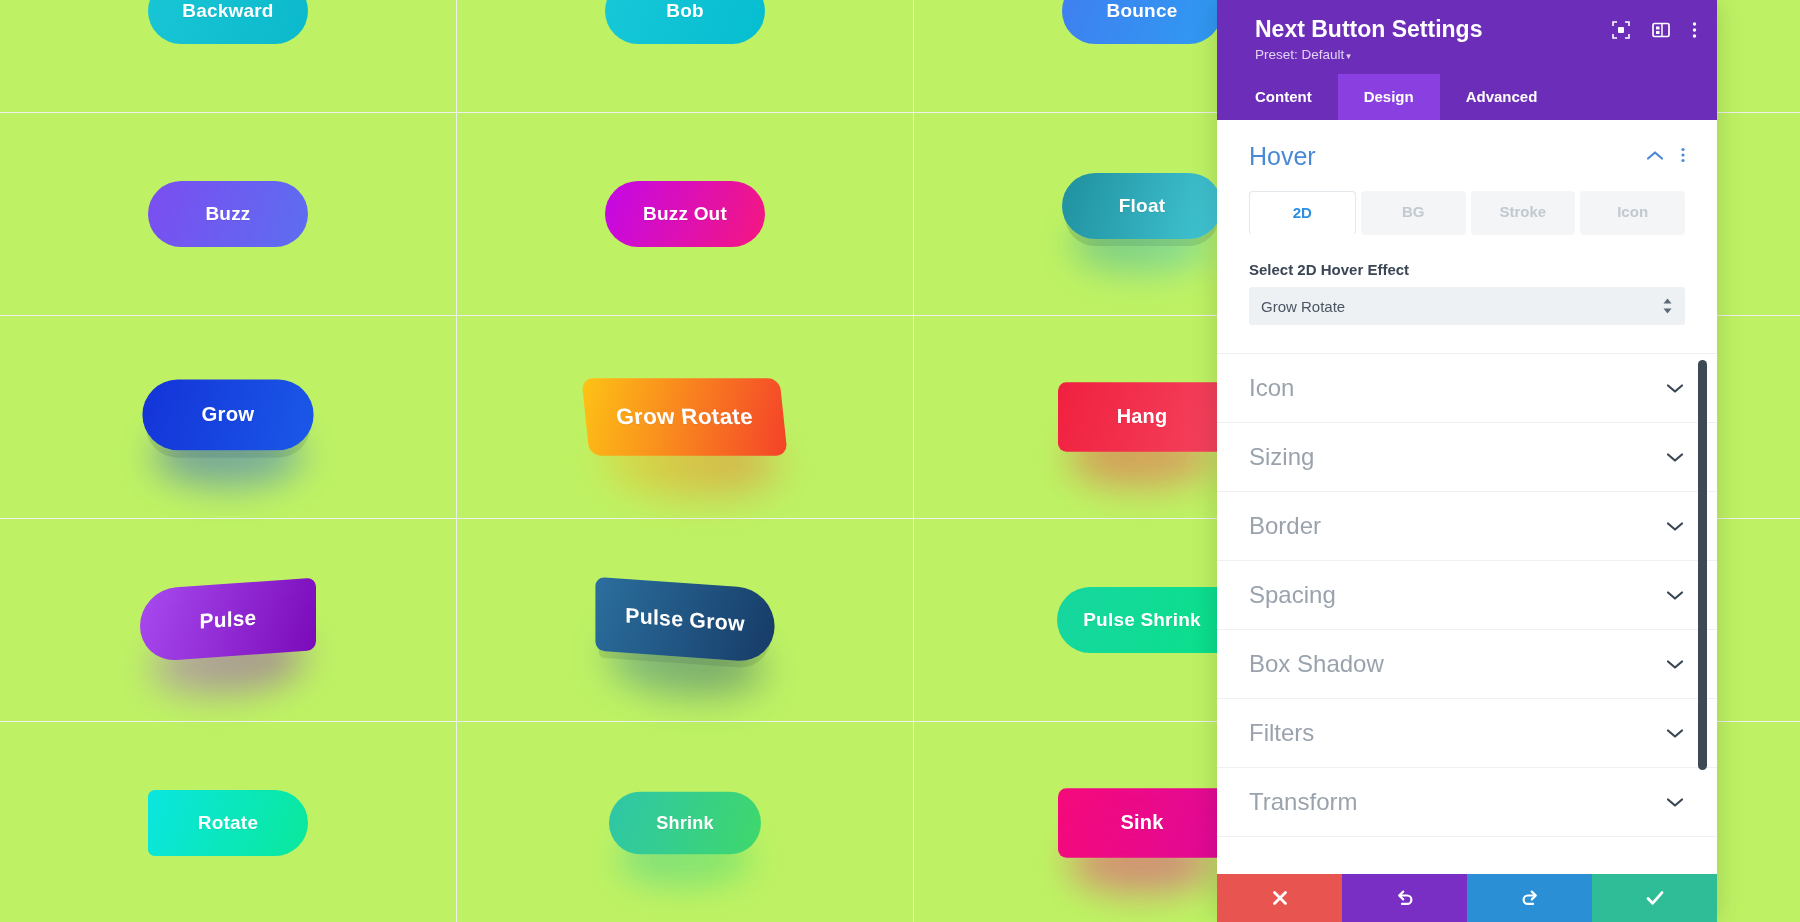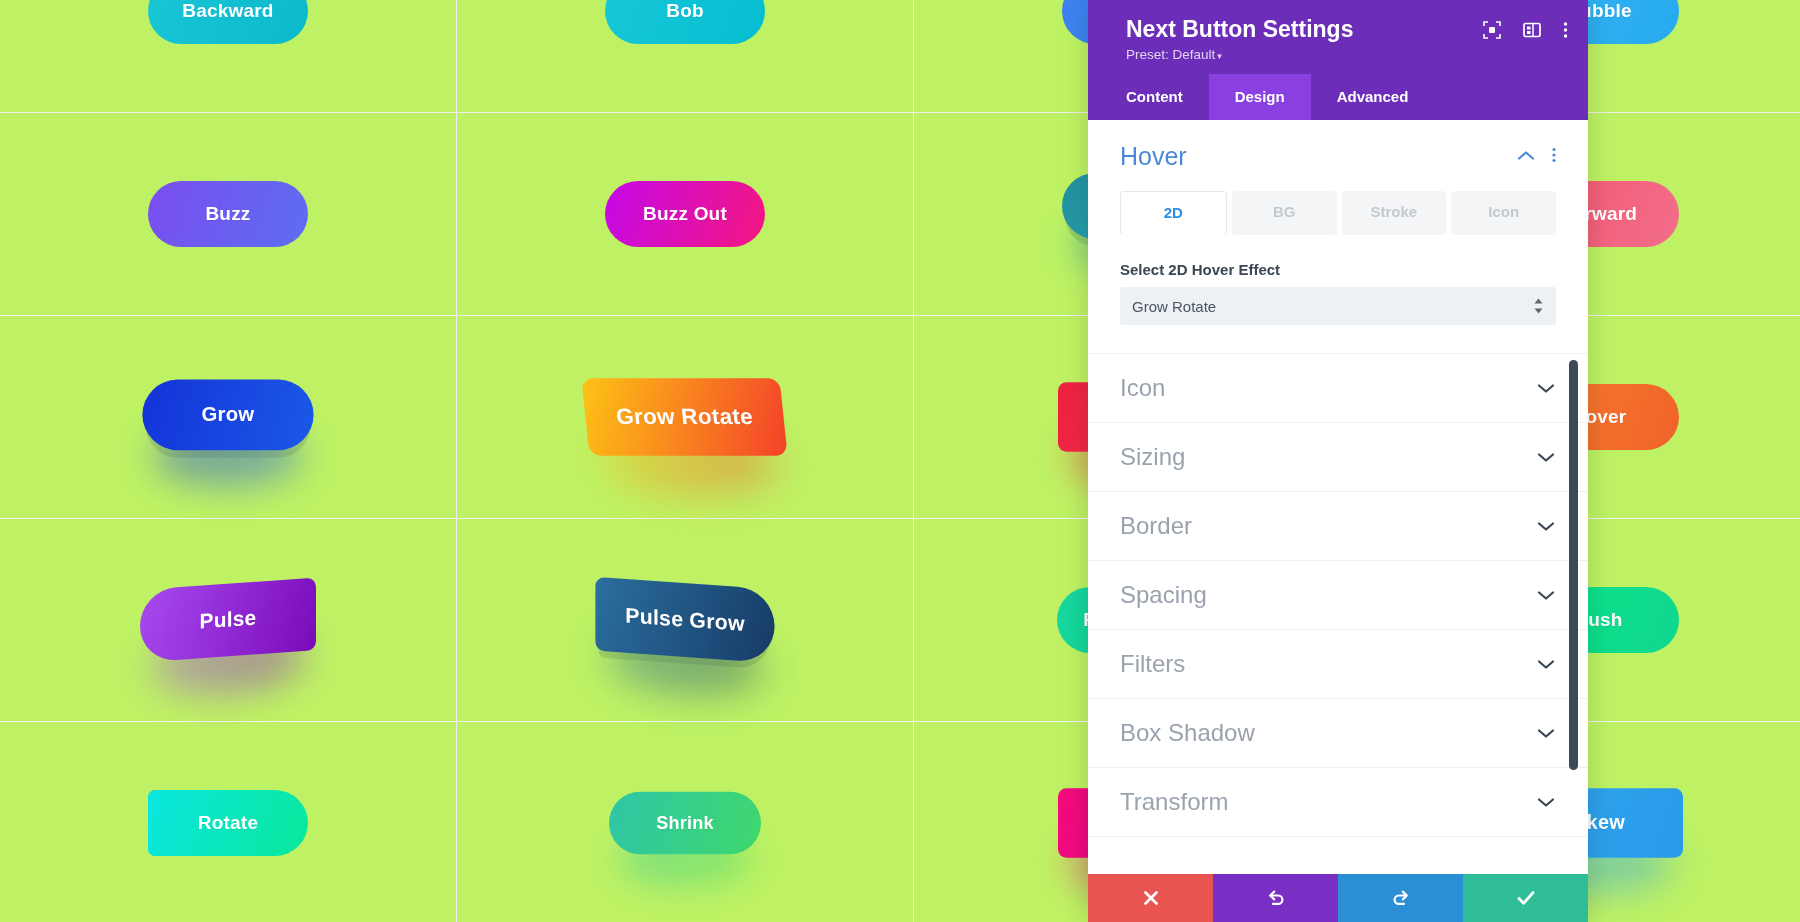--- a/index.html
+++ b/index.html
@@ -69,21 +69,21 @@
   .sk-pulse    { border-radius: 40px 10px 10px 40px; transform: skewY(-4deg) scale(1.1); }
   .sk-pulsegrw { border-radius: 10px 40px 40px 10px; transform: skewY(4deg) scale(1.12); box-shadow: 0 9px 0 -3px rgba(0,0,0,.10); }
   .sk-sink     { border-radius: 8px; transform: scale(1.05); }
   .sk-half     { border-radius: 40px 8px 8px 40px; }
   .sk-rotate   { border-radius: 8px 40px 40px 8px; }
   .sk-shrinkp  { border-radius: 40px 40px 40px 40px; transform: scale(.95); }
 
   
   #panel {
     position: absolute;
-    left: 1088px; top: 0;
+    left: 1217px; top: 0;
     width: 500px; height: 922px;
     background: #ffffff;
     box-shadow: 0 0 26px rgba(0,0,0,.16);
     display: flex; flex-direction: column;
     z-index: 50;
   }
   .panel-head {
     background: #6c2eb9;
     padding: 16px 20px 12px 38px;
   }
@@ -374,27 +374,27 @@
               <path d="M3 3.5l7 6 7-6" fill="none" stroke="#3a4654" stroke-width="2.2" stroke-linecap="round" stroke-linejoin="round"></path>
             </svg></span>
         </div>
         <div class="acc-row">
           <div class="acc-label">Spacing</div>
           <span style="line-height: 0;"><svg width="20" height="13" viewBox="0 0 20 13">
               <path d="M3 3.5l7 6 7-6" fill="none" stroke="#3a4654" stroke-width="2.2" stroke-linecap="round" stroke-linejoin="round"></path>
             </svg></span>
         </div>
         <div class="acc-row">
+          <div class="acc-label">Box Shadow</div>
+          <span style="line-height: 0;"><svg width="20" height="13" viewBox="0 0 20 13">
+              <path d="M3 3.5l7 6 7-6" fill="none" stroke="#3a4654" stroke-width="2.2" stroke-linecap="round" stroke-linejoin="round"></path>
+            </svg></span>
+        </div>
+        <div class="acc-row">
           <div class="acc-label">Filters</div>
-          <span style="line-height: 0;"><svg width="20" height="13" viewBox="0 0 20 13">
-              <path d="M3 3.5l7 6 7-6" fill="none" stroke="#3a4654" stroke-width="2.2" stroke-linecap="round" stroke-linejoin="round"></path>
-            </svg></span>
-        </div>
-        <div class="acc-row">
-          <div class="acc-label">Box Shadow</div>
           <span style="line-height: 0;"><svg width="20" height="13" viewBox="0 0 20 13">
               <path d="M3 3.5l7 6 7-6" fill="none" stroke="#3a4654" stroke-width="2.2" stroke-linecap="round" stroke-linejoin="round"></path>
             </svg></span>
         </div>
         <div class="acc-row">
           <div class="acc-label">Transform</div>
           <span style="line-height: 0;"><svg width="20" height="13" viewBox="0 0 20 13">
               <path d="M3 3.5l7 6 7-6" fill="none" stroke="#3a4654" stroke-width="2.2" stroke-linecap="round" stroke-linejoin="round"></path>
             </svg></span>
         </div>

